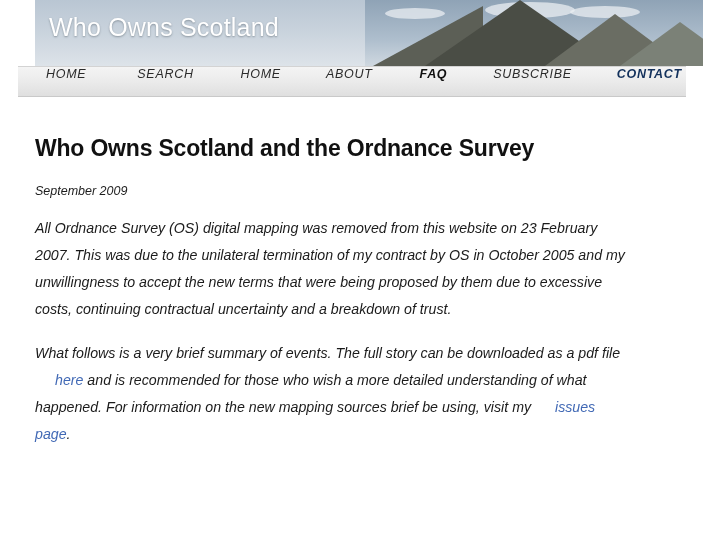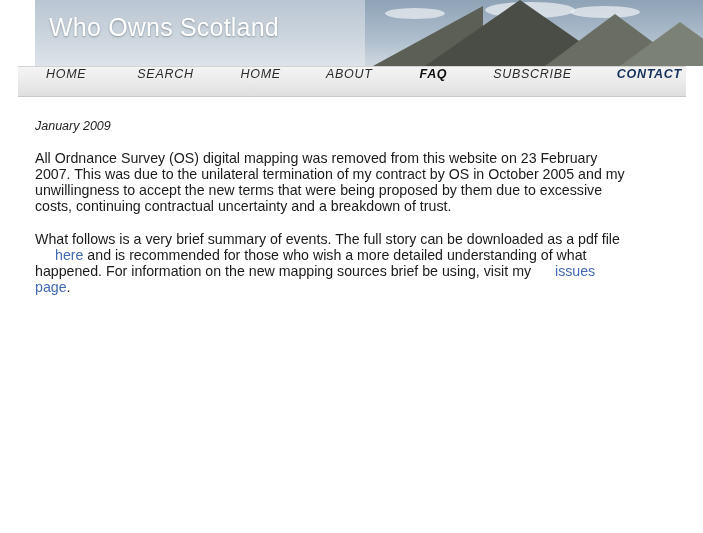--- a/index.html
+++ b/index.html
@@ -137,23 +137,24 @@
   }
   .dateline {
     margin: 22px 0 0 0;
     font-size: 12.5px;
     font-style: italic;
     color: #1d1d1d;
   }
   p.body-text {
     margin: 17px 0 0 0;
     font-size: 14.2px;
-    line-height: 16px;
+    line-height: 27px;
     color: #1b1b1b;
     max-width: 590px;
+    font-style: italic;
   }
   a.inline-link {
     color: #4169b5;
     text-decoration: none;
     cursor: pointer;
     margin-left: 20px;
   }
 </style>
 </head>
 <body>
@@ -179,21 +180,22 @@
     <a class="nav-item" style="margin-left:51px;">SEARCH</a>
     <a class="nav-item" style="margin-left:47px;">HOME</a>
     <a class="nav-item" style="margin-left:45px;">ABOUT</a>
     <a class="nav-item active" style="margin-left:47px;">FAQ</a>
     <a class="nav-item" style="margin-left:46px;">SUBSCRIBE</a>
     <a class="nav-item accent" style="margin-left:45px;">CONTACT</a>
 
   </div>
 
   <div class="content">
-    <p class="dateline">January 2009</p>
+    <h1 class="article-title">Who Owns Scotland and the Ordnance Survey</h1>
+    <p class="dateline">September 2009</p>
 
     <p class="body-text">All Ordnance Survey (OS) digital mapping was removed from this website on 23 February 2007. This was due to the unilateral termination of my contract by OS in October 2005 and my unwillingness to accept the new terms that were being proposed by them due to excessive costs, continuing contractual uncertainty and a breakdown of trust.</p>
 
     <p class="body-text"><span>What follows is a very brief summary of events. The full story can be downloaded as a pdf file </span><a class="inline-link">here</a><span> and is recommended for those who wish a more detailed understanding of what happened. For information on the new mapping sources brief be using, visit my </span><a class="inline-link">issues page</a><span>.</span></p>
 
   </div>
 
 </div>
 
 </body></html>

